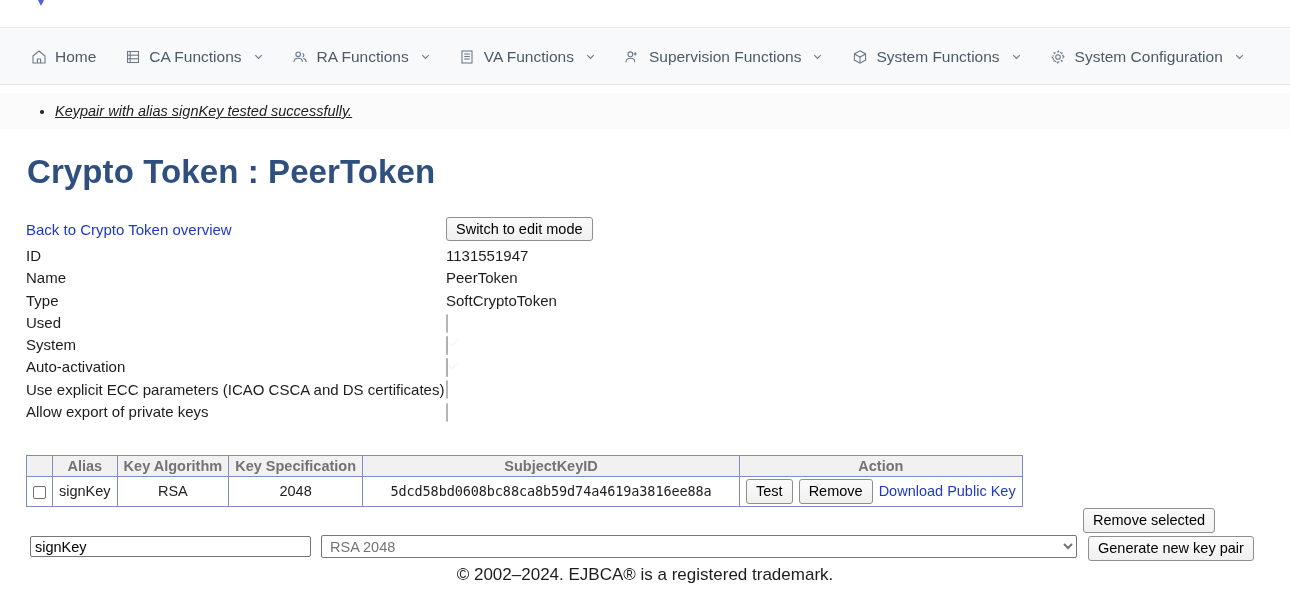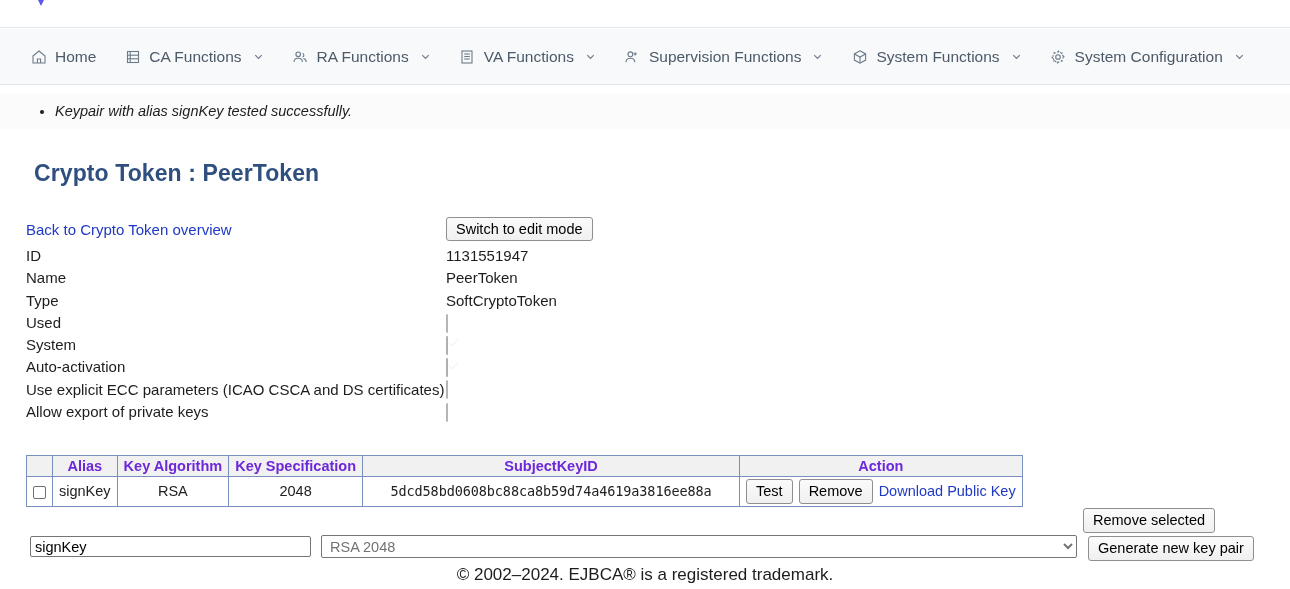--- a/index.html
+++ b/index.html
@@ -59,32 +59,33 @@
   
   #message-area {
     position: absolute; left: 0; top: 93px;
     width: 1290px; height: 36px;
     background: #fbfbfb;
   }
   #message-list {
     margin: 0; padding: 0 0 0 55px;
     list-style: disc;
     line-height: 36px;
+    text-decoration: underline;
   }
   #message-list li {
     font-style: italic;
     font-size: 14.5px;
     color: #1d1d1d;
   }
 
   
   #page-title {
     position: absolute; left: 26px; top: 152px;
-    margin: 8px;
-    font-size: 23px;
+    margin: 1px;
+    font-size: 33px;
     font-weight: bold;
     color: #2f4f7f;
     letter-spacing: 0.1px;
   }
 
   
   #detail-form {
     position: absolute; left: 26px; top: 218px;
     width: 1000px;
   }
@@ -147,21 +148,21 @@
 
   
   #key-table {
     position: absolute; left: 26px; top: 455px;
     border-collapse: collapse;
     border: 1px solid #7a8fbd;
     font-size: 14.5px;
   }
   #key-table th {
     background: #f1f1f1;
-    color: #6d28d9;
+    color: #737373;
     font-weight: bold;
     border: 1px solid #7a8fbd;
     padding: 2px 6px;
     text-align: center;
     white-space: nowrap;
   }
   #key-table td {
     border: 1px solid #7a8fbd;
     padding: 2px 6px;
     text-align: center;

